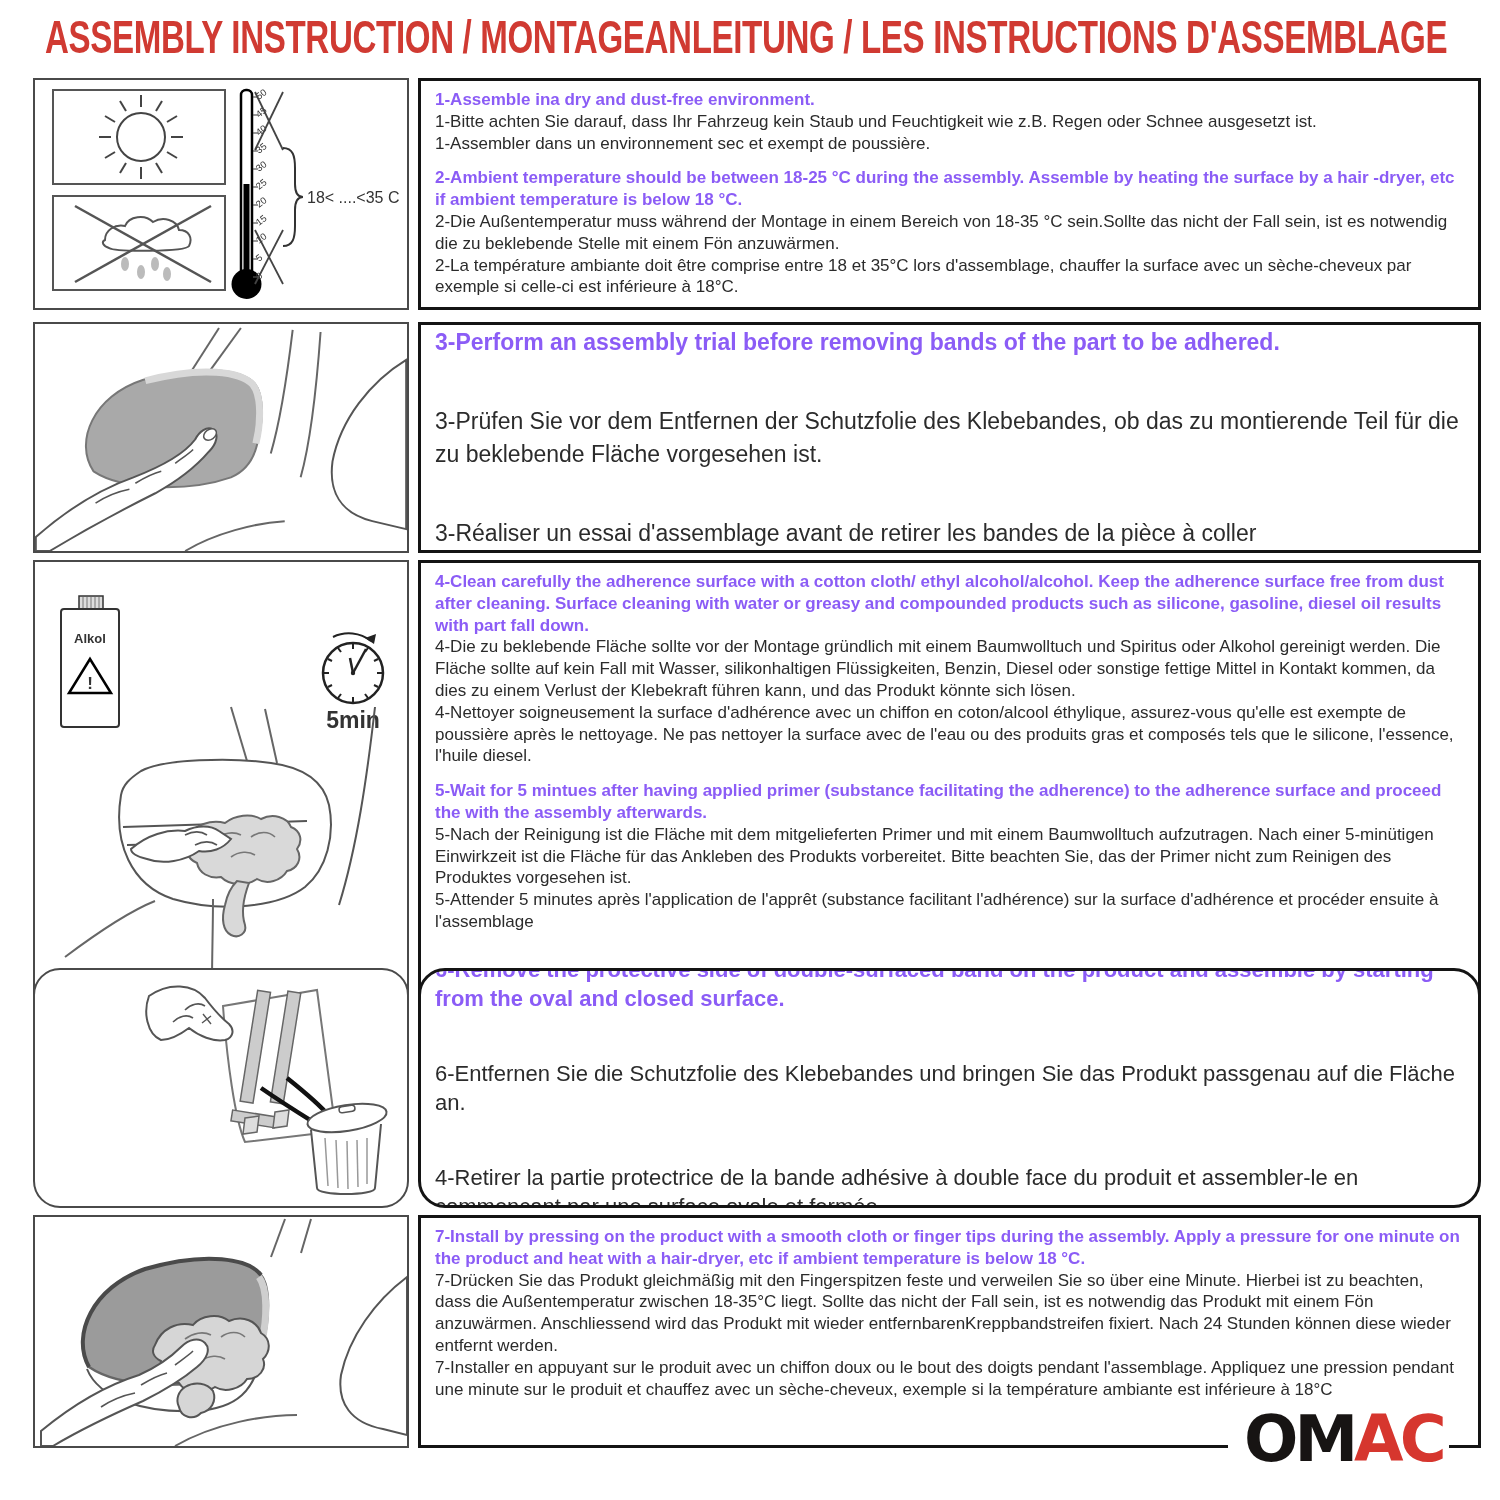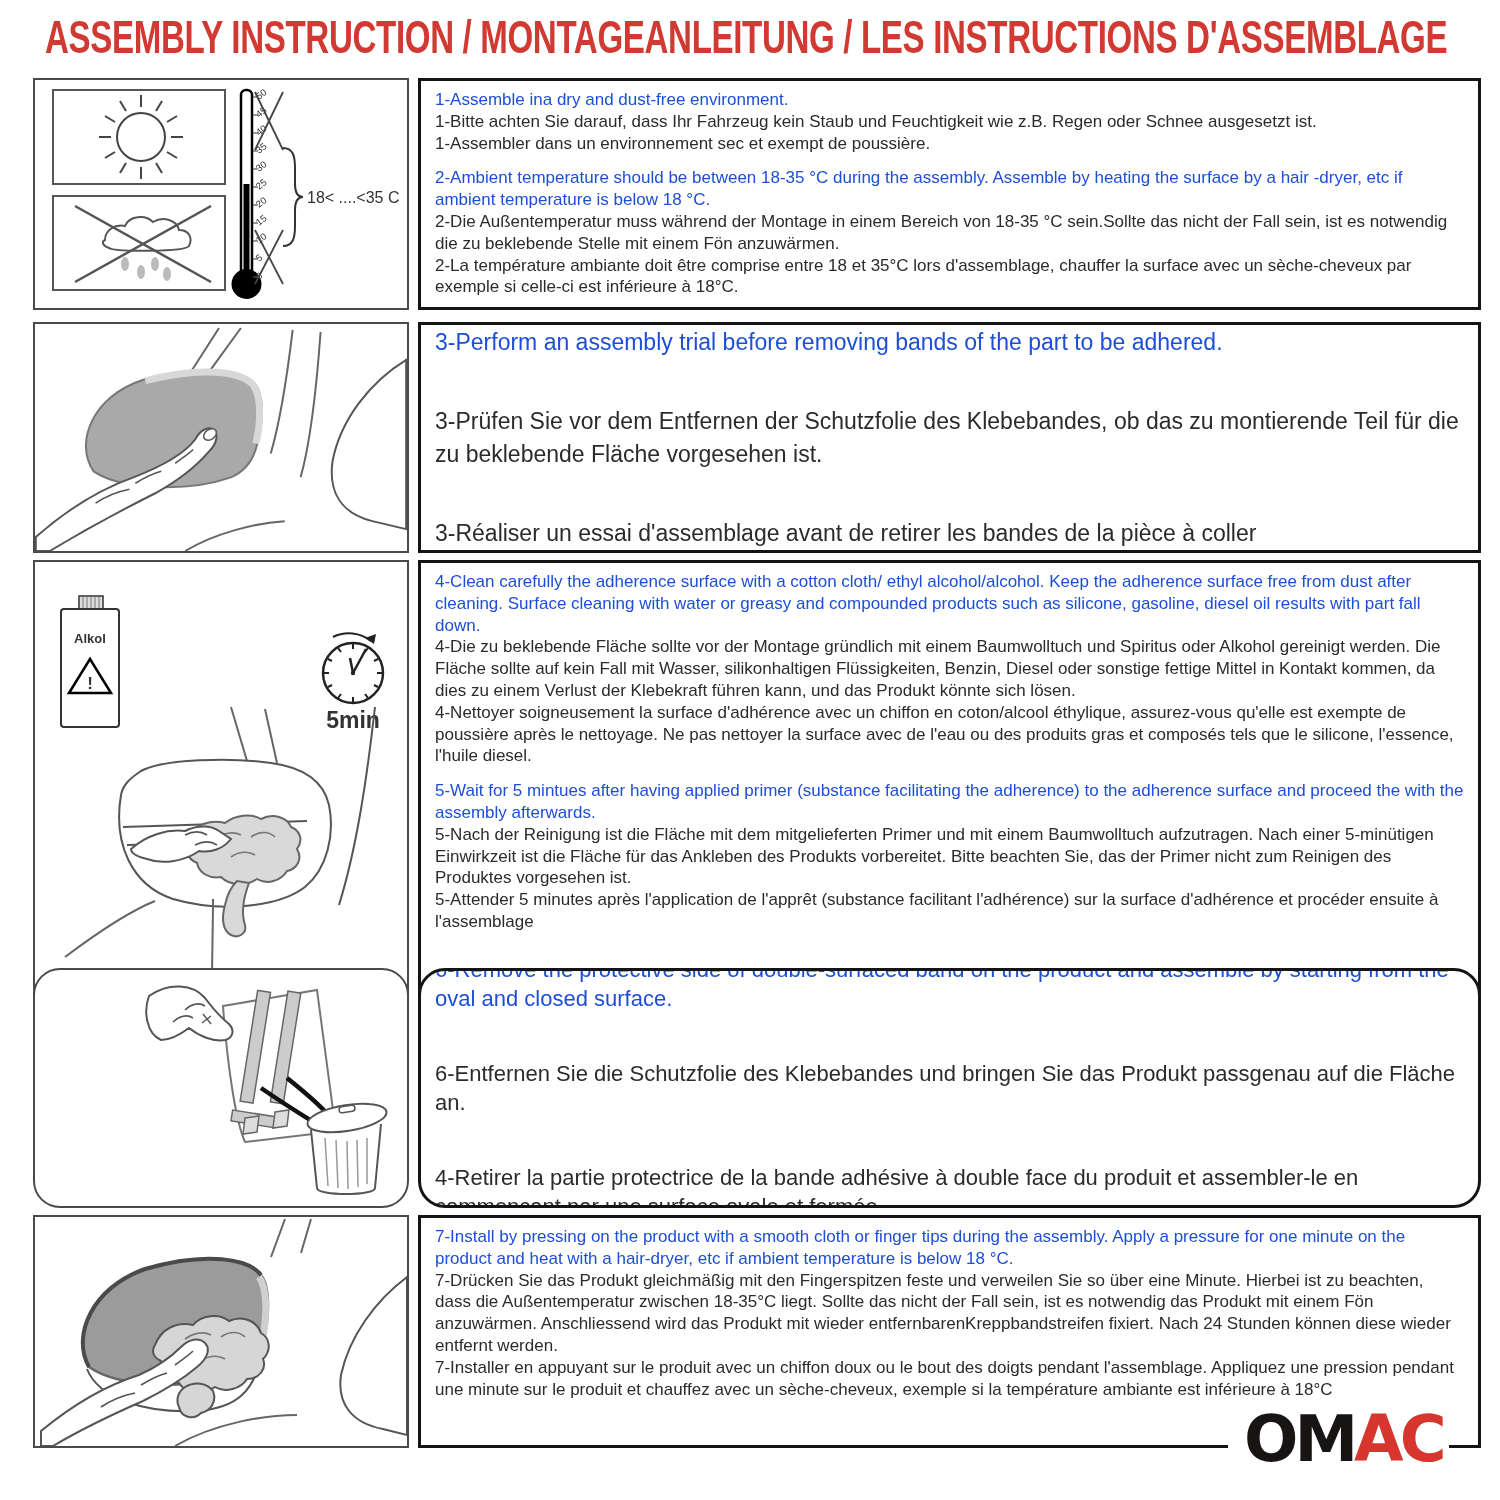--- a/index.html
+++ b/index.html
@@ -24,21 +24,21 @@
   .r2{top:322px;height:231px;}
   .r3{top:560px;height:452px;}
   .r4{top:968px;height:240px;border-radius:27px;}
   .r5{top:1215px;height:233px;}
   .fs-s{font-size:17px;line-height:21.8px;}
   .fs-l{font-size:23px;line-height:33px;}
   .fs-m{font-size:22px;line-height:29px;}
   .vcenter{display:flex;flex-direction:column;justify-content:center;gap:46px;}
   .txtbox.r5{}
   p{margin:0;}
-  .b{font-weight:normal;color:#1d4ed8;}
+  .b{font-weight:bold;color:#8b5cf6;}
   .gap{height:13px;}
   svg{display:block;width:100%;height:100%;}
   svg text{font-family:"Liberation Sans",sans-serif;fill:#333;}
   .logo{
     position:absolute;left:1228px;top:1404px;z-index:5;background:#fff;
     padding:2px 6px 6px 16px;
     font-family:"DejaVu Sans",sans-serif;font-weight:bold;
     font-size:64px;line-height:66px;letter-spacing:-4px;white-space:nowrap;text-align:right;
   }
   .logo .lb{color:#171413;}
@@ -118,21 +118,21 @@
       <path d="M248,68 C258,68 260,76 260,88 L260,104 C260,114 263,117 268,117 C263,117 260,120 260,130 L260,146 C260,158 258,166 248,166" fill="none" stroke="#333" stroke-width="2"></path>
       <text x="272" y="123" font-size="16" fill="#222">18&lt; ....&lt;35 C</text>
     </g>
   </svg>
 </div>
 <div class="txtbox r1 fs-s">
   <p class="b">1-Assemble ina dry and dust-free environment.</p>
   <p>1-Bitte achten Sie darauf, dass Ihr Fahrzeug kein Staub und Feuchtigkeit wie z.B. Regen oder Schnee ausgesetzt ist.</p>
   <p>1-Assembler dans un environnement sec et exempt de poussière.</p>
   <div class="gap"></div>
-  <p class="b">2-Ambient temperature should be between 18-35 °C  during the assembly. Assemble by heating the surface by a hair -dryer, etc if ambient temperature is below 18 °C.</p>
+  <p class="b">2-Ambient temperature should be between 18-25 °C  during the assembly. Assemble by heating the surface by a hair -dryer, etc if ambient temperature is below 18 °C.</p>
   <p>2-Die Außentemperatur muss während der Montage in einem Bereich von 18-35 °C  sein.Sollte das nicht der Fall sein, ist es notwendig die zu beklebende Stelle mit einem Fön anzuwärmen.</p>
   <p>2-La température ambiante doit être comprise entre 18 et 35°C lors d'assemblage, chauffer la surface avec un sèche-cheveux par exemple si celle-ci est inférieure à 18°C.</p>
 </div>
 
 <div class="imgbox r2">
   <svg viewBox="0 0 372 228">
     <g stroke="#666" stroke-width="2" fill="none">
       <path d="M184,4 L152,54"></path>
         <path d="M206,4 L174,48"></path>
       <path d="M258,6 C252,56 246,96 236,130"></path>

